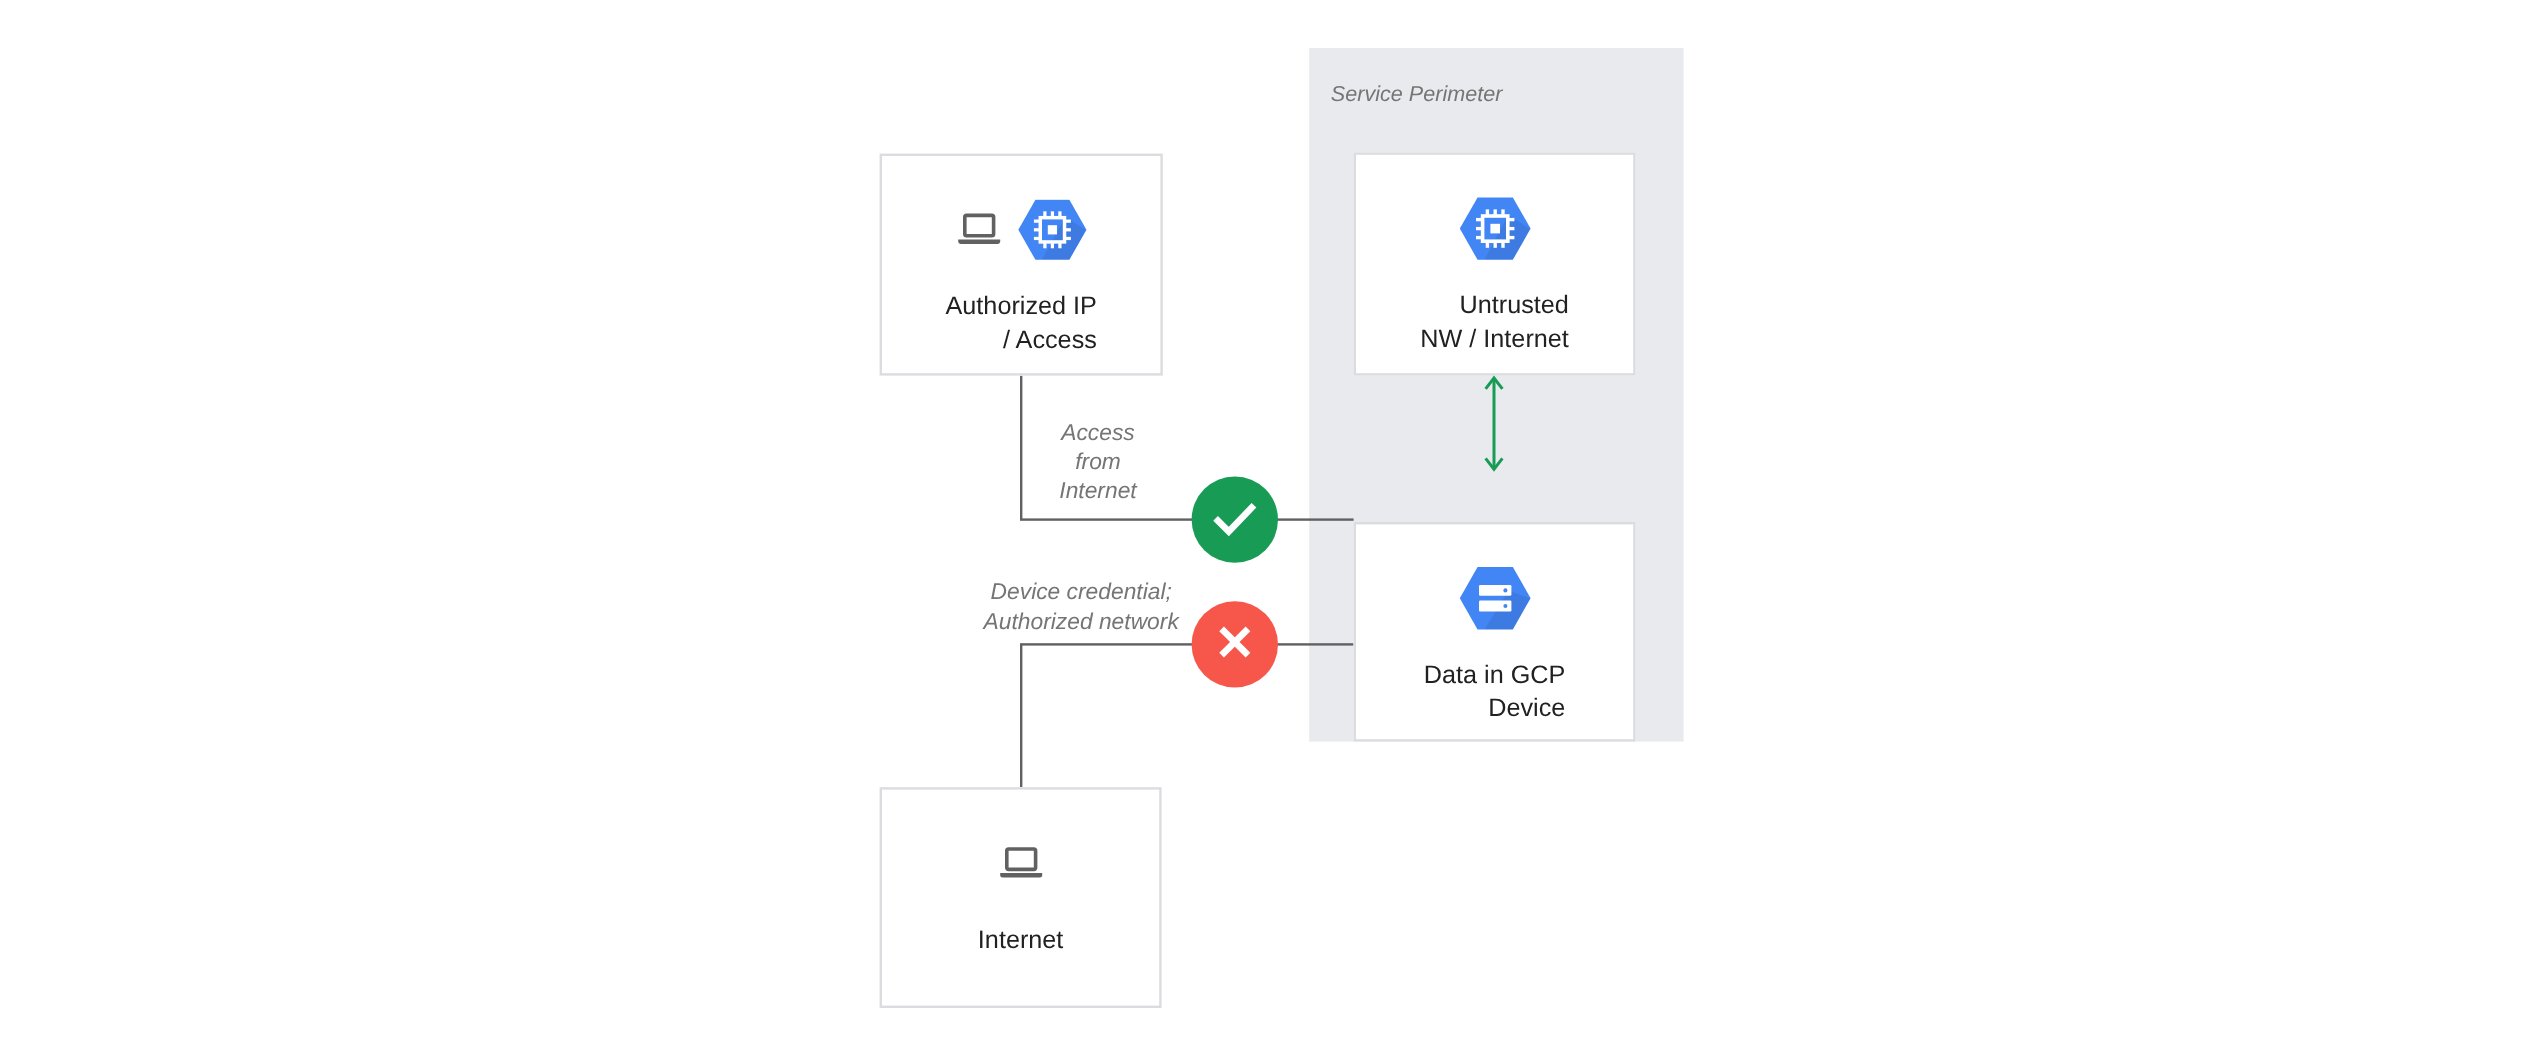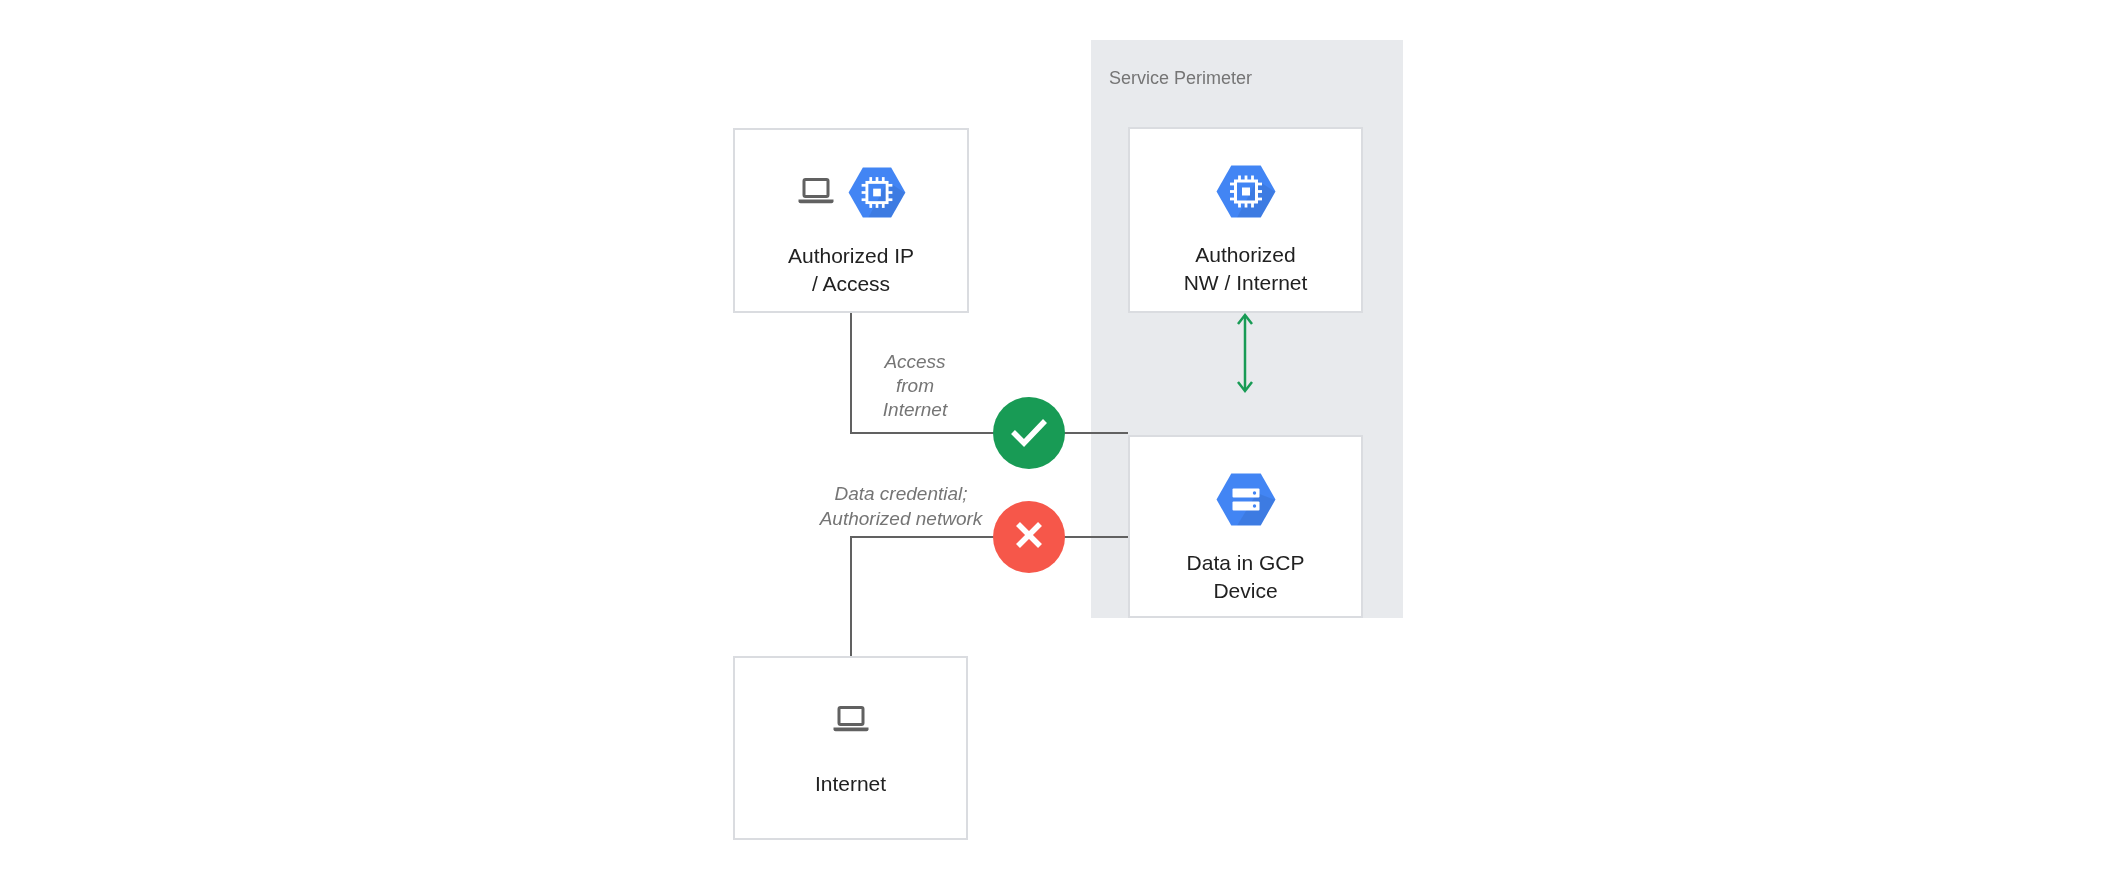--- a/index.html
+++ b/index.html
@@ -18,20 +18,21 @@
     background: #E8EAED;
     z-index: 1;
   }
   .perimeter-label {
     position: absolute;
     left: 18px; top: 26px;
     font-size: 18px;
     line-height: 24px;
     color: #757575;
     white-space: nowrap;
+    font-style: italic;
   }
   .node {
     position: absolute;
     box-sizing: border-box;
     background: #ffffff;
     border: 2px solid #DADCE0;
     display: flex;
     flex-direction: column;
     align-items: center;
     z-index: 3;
@@ -42,21 +43,21 @@
     display: flex;
     align-items: center;
     justify-content: center;
     gap: 12px;
   }
   .node .label {
     margin-top: 20px;
     font-size: 21px;
     line-height: 28px;
     color: #212121;
-    text-align: center;
+    text-align: right;
     white-space: nowrap;
   }
   #node-authorized-ip  { left: 733px;  top: 128px; width: 236px; height: 185px; }
   #node-authorized-nw  { left: 1128px; top: 127px; width: 235px; height: 186px; }
   #node-data-gcp       { left: 1128px; top: 395px; width: 235px; height: 183px; margin-top: 40px; }
   #node-internet       { left: 733px;  top: 656px; width: 235px; height: 184px; }
 
   .connector { position: absolute; background: #616161; z-index: 2; }
   #conn-a-v { left: 850px; top: 313px; width: 2px;   height: 120px; }
   #conn-a-h { left: 850px; top: 432px; width: 278px; height: 2px; }
@@ -163,21 +164,21 @@
           <rect x="14" y="17.6" width="4.5" height="2.8" fill="#ffffff"></rect>
           <rect x="14" y="25.1" width="4.5" height="2.8" fill="#ffffff"></rect>
           <rect x="14" y="32.6" width="4.5" height="2.8" fill="#ffffff"></rect>
           <rect x="41.5" y="17.6" width="4.5" height="2.8" fill="#ffffff"></rect>
           <rect x="41.5" y="25.1" width="4.5" height="2.8" fill="#ffffff"></rect>
           <rect x="41.5" y="32.6" width="4.5" height="2.8" fill="#ffffff"></rect>
         </svg>
       </span>
     </div>
     <div class="label">
-      <div>Authorized</div>
+      <div>Untrusted</div>
       <div>NW / Internet</div>
     </div>
   </div>
 
   <div class="node" id="node-data-gcp">
     <div class="icons">
       <span>
         <svg width="60" height="53" viewBox="0 0 60 53">
           <defs>
               <clipPath id="hexclip3">
@@ -236,17 +237,17 @@
       </svg>
     </span>
   </div>
 
   <div class="edge-label" id="label-access">
     <div>Access</div>
     <div>from</div>
     <div>Internet</div>
   </div>
   <div class="edge-label" id="label-untrusted">
-    <div>Data credential;</div>
+    <div>Device credential;</div>
     <div>Authorized network</div>
   </div>
 
 </div>
 
 </body></html>

